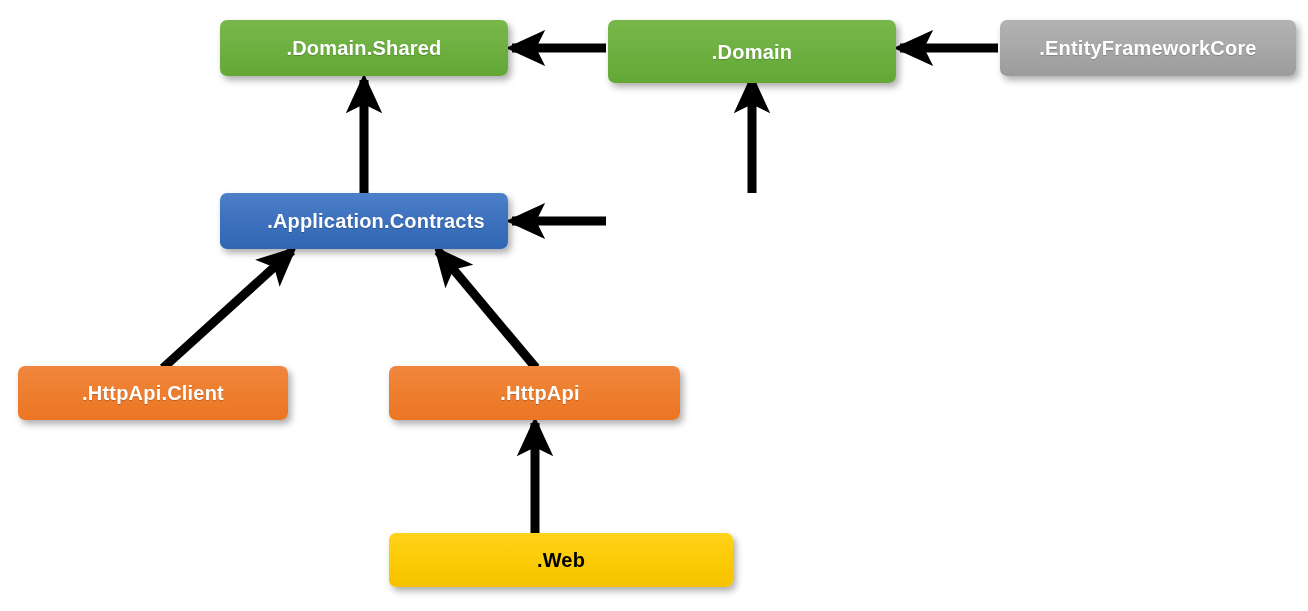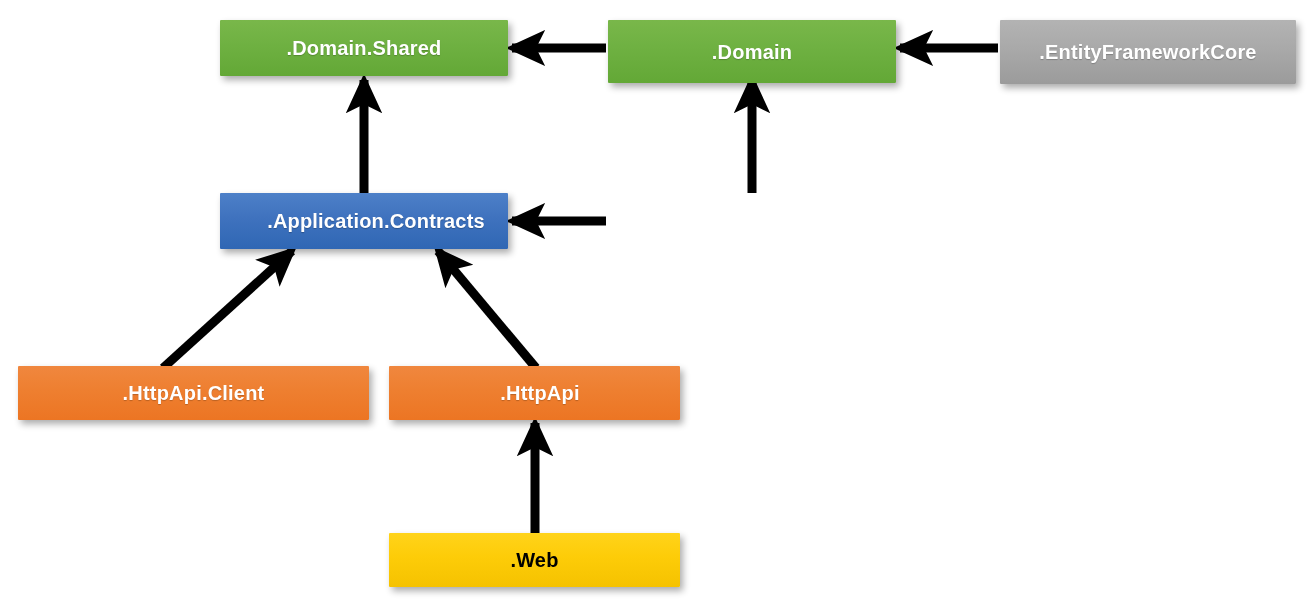--- a/index.html
+++ b/index.html
@@ -18,21 +18,21 @@
   .node {
     position: absolute;
     display: flex;
     align-items: center;
     justify-content: center;
     box-sizing: border-box;
     font-weight: bold;
     font-size: 20px;
     letter-spacing: 0.2px;
     text-align: center;
-    border-radius: 1px;
+    border-radius: 7px;
     box-shadow: 3px 4px 7px rgba(0,0,0,0.33);
     z-index: 3;
     user-select: none;
     white-space: nowrap;
   }
   .node .label { display: block; line-height: 1; }
   .node-green {
     background: linear-gradient(to bottom, #79b74a 0%, #6fb142 42%, #63a836 100%);
     color: #ffffff;
     text-shadow: 0 1px 1px rgba(0,0,0,0.22);
@@ -91,34 +91,34 @@
   </svg>
 
   <div class="node node-green" style="left:220px;top:20px;width:288px;height:56px;">
     <span class="label">.Domain.Shared</span>
   </div>
 
   <div class="node node-green" style="left:608px;top:20px;width:288px;height:63px;">
     <span class="label">.Domain</span>
   </div>
 
-  <div class="node node-gray" style="left:1000px;top:20px;width:296px;height:64px;">
+  <div class="node node-gray" style="left:1000px;top:20px;width:296px;height:56px;">
     <span class="label">.EntityFrameworkCore</span>
   </div>
 
   <div class="node node-blue" style="left:220px;top:193px;width:288px;height:56px;">
     <span class="label">.Application.Contracts</span>
   </div>
 
 
-  <div class="node node-orange" style="left:18px;top:366px;width:351px;height:54px;align-items:center;">
+  <div class="node node-orange" style="left:18px;top:366px;width:270px;height:54px;align-items:center;">
     <span class="label">.HttpApi.Client</span>
   </div>
 
   <div class="node node-orange" style="left:389px;top:366px;width:291px;height:54px;padding-left:11px;">
     <span class="label">.HttpApi</span>
   </div>
 
-  <div class="node node-yellow" style="left:389px;top:533px;width:291px;height:54px;text-align:center;">
+  <div class="node node-yellow" style="left:389px;top:533px;width:344px;height:54px;text-align:center;">
     <span class="label">.Web</span>
   </div>
 
 </div>
 
 </body></html>

